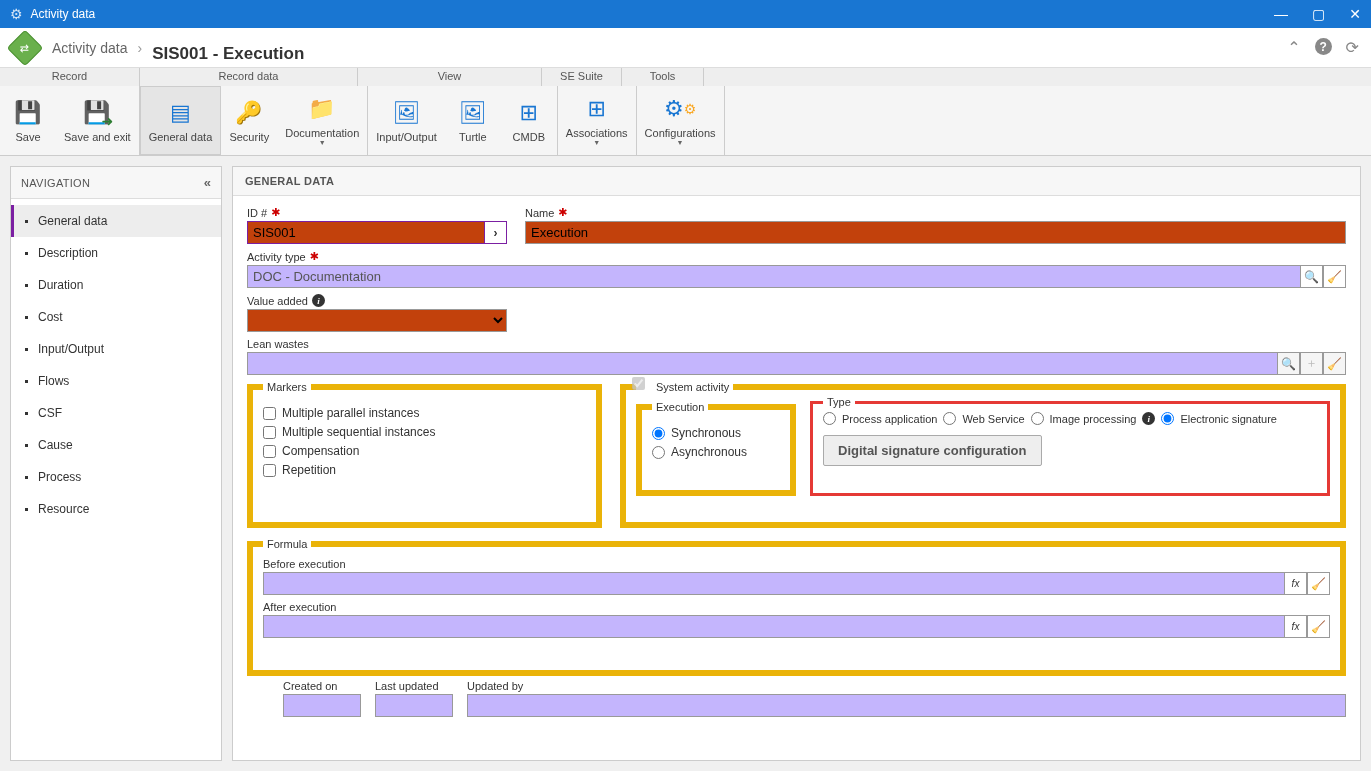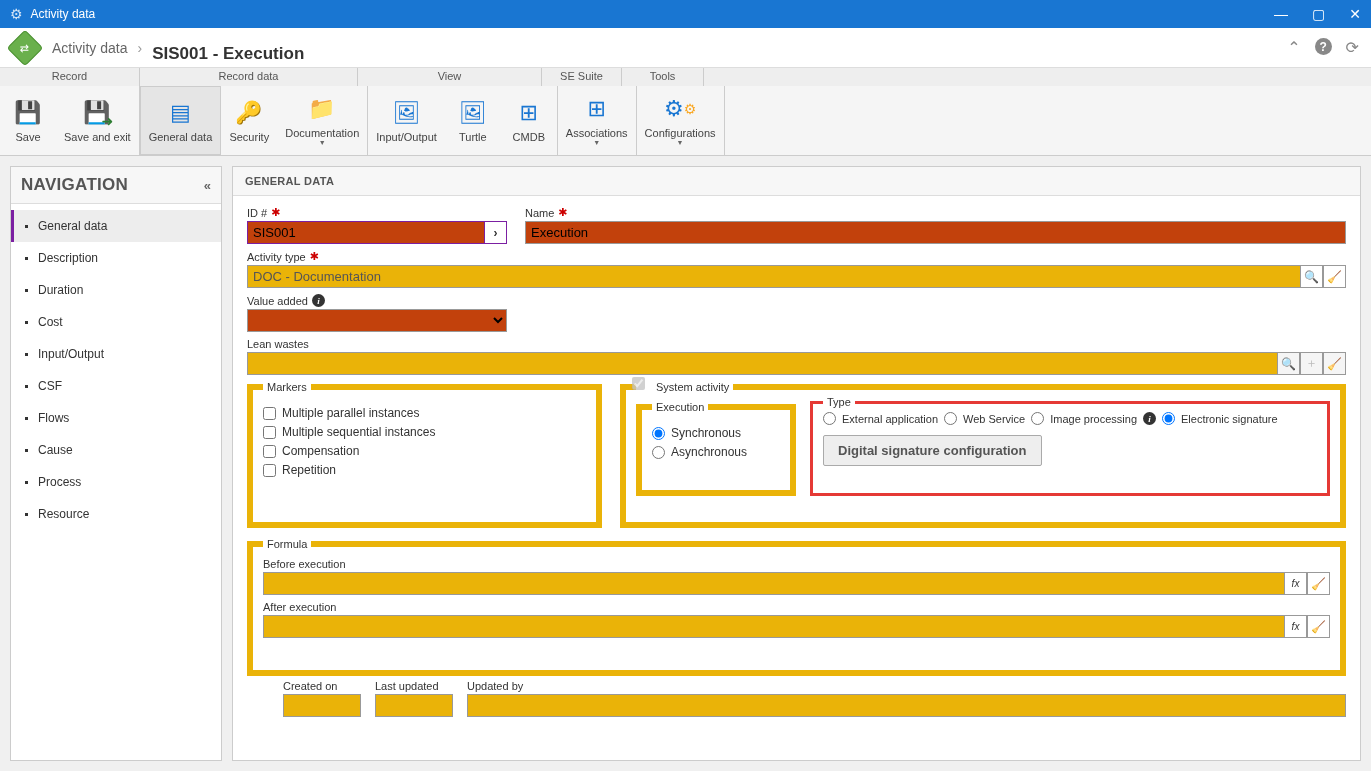--- a/index.html
+++ b/index.html
@@ -20,35 +20,35 @@
 .ribbon-tab { border-right: 1px solid #ccc; text-align: center; padding-top: 2px;}
 .ribbon { display: flex; background: #f5f5f5; border-bottom: 1px solid #ccc; height: 70px; }
 .ribbon-group { display: flex; align-items: stretch; border-right: 1px solid #ccc; }
 .ribbon-btn { display: flex; flex-direction: column; align-items: center; justify-content: center; padding: 4px 8px; cursor: pointer; font-size: 11px; color: #444; min-width: 56px; }
 .ribbon-btn.active { background: #e5e5e5; border: 1px solid #ccc; }
 .ribbon-icon { width: 28px; height: 28px; margin-bottom: 4px; display:flex; align-items:center; justify-content:center; font-size: 22px;}
 .ribbon-drop { font-size: 7px; color: #666; }
 .workspace { display: flex; height: calc(771px - 28px - 40px - 18px - 70px); padding: 10px; gap: 10px; background:#f0f0f0;}
 .left-panel { width: 212px; background: #fff; border: 1px solid #ccc; }
 .nav-header { background: #f7f7f7; padding: 8px 10px; display: flex; justify-content: space-between; align-items: center; border-bottom: 1px solid #ddd; }
-.nav-header-title { font-size: 17px; font-weight: bold; color: #555; letter-spacing: 0.3px; }
+.nav-header-title { font-size: 11px; font-weight: normal; color: #555; letter-spacing: 0.3px; }
 .nav-collapse { font-size: 13px; color: #666; cursor: pointer; font-weight:bold;}
 .nav-list { padding: 6px 0; }
 .nav-item { padding: 9px 14px; cursor: pointer; display: flex; align-items: center; font-size: 12px; color: #333; }
 .nav-item.active { background: #ededed; border-left: 3px solid #7b1fa2; padding-left: 11px; }
 .nav-bullet { width: 3px; height: 3px; background: #333; margin-right: 10px; }
 .main-panel { flex: 1; background: #fff; border: 1px solid #ccc; overflow-y: auto; padding: 0 0 12px 0; }
 .section-header { background: #f7f7f7; padding: 8px 12px; font-size: 11px; font-weight: bold; color: #555; border-bottom: 1px solid #ddd; letter-spacing: 0.3px; }
 .form-body { padding: 10px 14px; }
 .form-row { display: flex; gap: 18px; margin-bottom: 6px; }
 .form-col { display: flex; flex-direction: column; }
 .form-label { font-size: 11px; color: #333; margin-bottom: 2px; display: flex; align-items: center; gap: 4px; }
 .req { color: #c00; font-size: 11px; }
 .form-input { border: 1px solid #999; padding: 3px 5px; font-size: 13px; height: 23px; background: #c2410c; }
-.form-input[readonly], .form-input.readonly { background: #eab308; color: #555; }
+.form-input[readonly], .form-input.readonly { background: #c4b5fd; color: #555; }
 .form-input.hl { border: 1px solid #7b1fa2; }
 .input-with-btn { display: flex; }
 .input-with-btn .form-input { flex:1; border-right:none; }
 .input-btn { width: 23px; height: 23px; border: 1px solid #999; background: #fff; cursor: pointer; display:flex; align-items:center; justify-content:center; font-size:12px; }
 .input-btn.hl { border-color: #7b1fa2; }
 .info-icon { display: inline-flex; width: 13px; height: 13px; background: #333; color: #fff; border-radius: 50%; font-size: 9px; align-items: center; justify-content: center; font-style: italic; font-family: serif; font-weight:bold;}
 select.form-input { appearance: auto; }
 fieldset.fgroup { border: 6px solid #eab308; padding: 8px 10px 26px; font-size: 11px; }
 fieldset.fgroup legend { padding: 0 4px; color: #333; font-size: 11px; }
 .check-row { display: flex; align-items: center; gap: 6px; margin: 5px 0; font-size: 12px; }
@@ -177,25 +177,25 @@
       <div class="nav-item">
           <span class="nav-bullet"></span>
           <span>Cost</span>
         </div>
       <div class="nav-item">
           <span class="nav-bullet"></span>
           <span>Input/Output</span>
         </div>
       <div class="nav-item">
           <span class="nav-bullet"></span>
+          <span>Flows</span>
+        </div>
+      <div class="nav-item">
+          <span class="nav-bullet"></span>
           <span>CSF</span>
-        </div>
-      <div class="nav-item">
-          <span class="nav-bullet"></span>
-          <span>Flows</span>
         </div>
       <div class="nav-item">
           <span class="nav-bullet"></span>
           <span>Cause</span>
         </div>
       <div class="nav-item">
           <span class="nav-bullet"></span>
           <span>Process</span>
         </div>
       <div class="nav-item">
@@ -297,21 +297,21 @@
                 </div>
               <div class="check-row">
                   <input type="radio" name="exec" style="">
                   <span>Asynchronous</span>
                 </div>
             </fieldset>
             <div class="type-group">
               <span class="type-legend">Type</span>
               <div class="type-radios">
                 <input type="radio" name="typ" style="">
-                  <span>External application</span>
+                  <span>Process application</span>
                 <input type="radio" name="typ" style="">
                   <span>Web Service</span>
                 <input type="radio" name="typ" style="">
                   <span>Image processing</span>
                 <span class="info-icon">i</span>
                 <input type="radio" name="typ" checked="" style="">
                   <span>Electronic signature</span>
               </div>
               <button class="dsig-btn">Digital signature configuration</button>
             </div>

